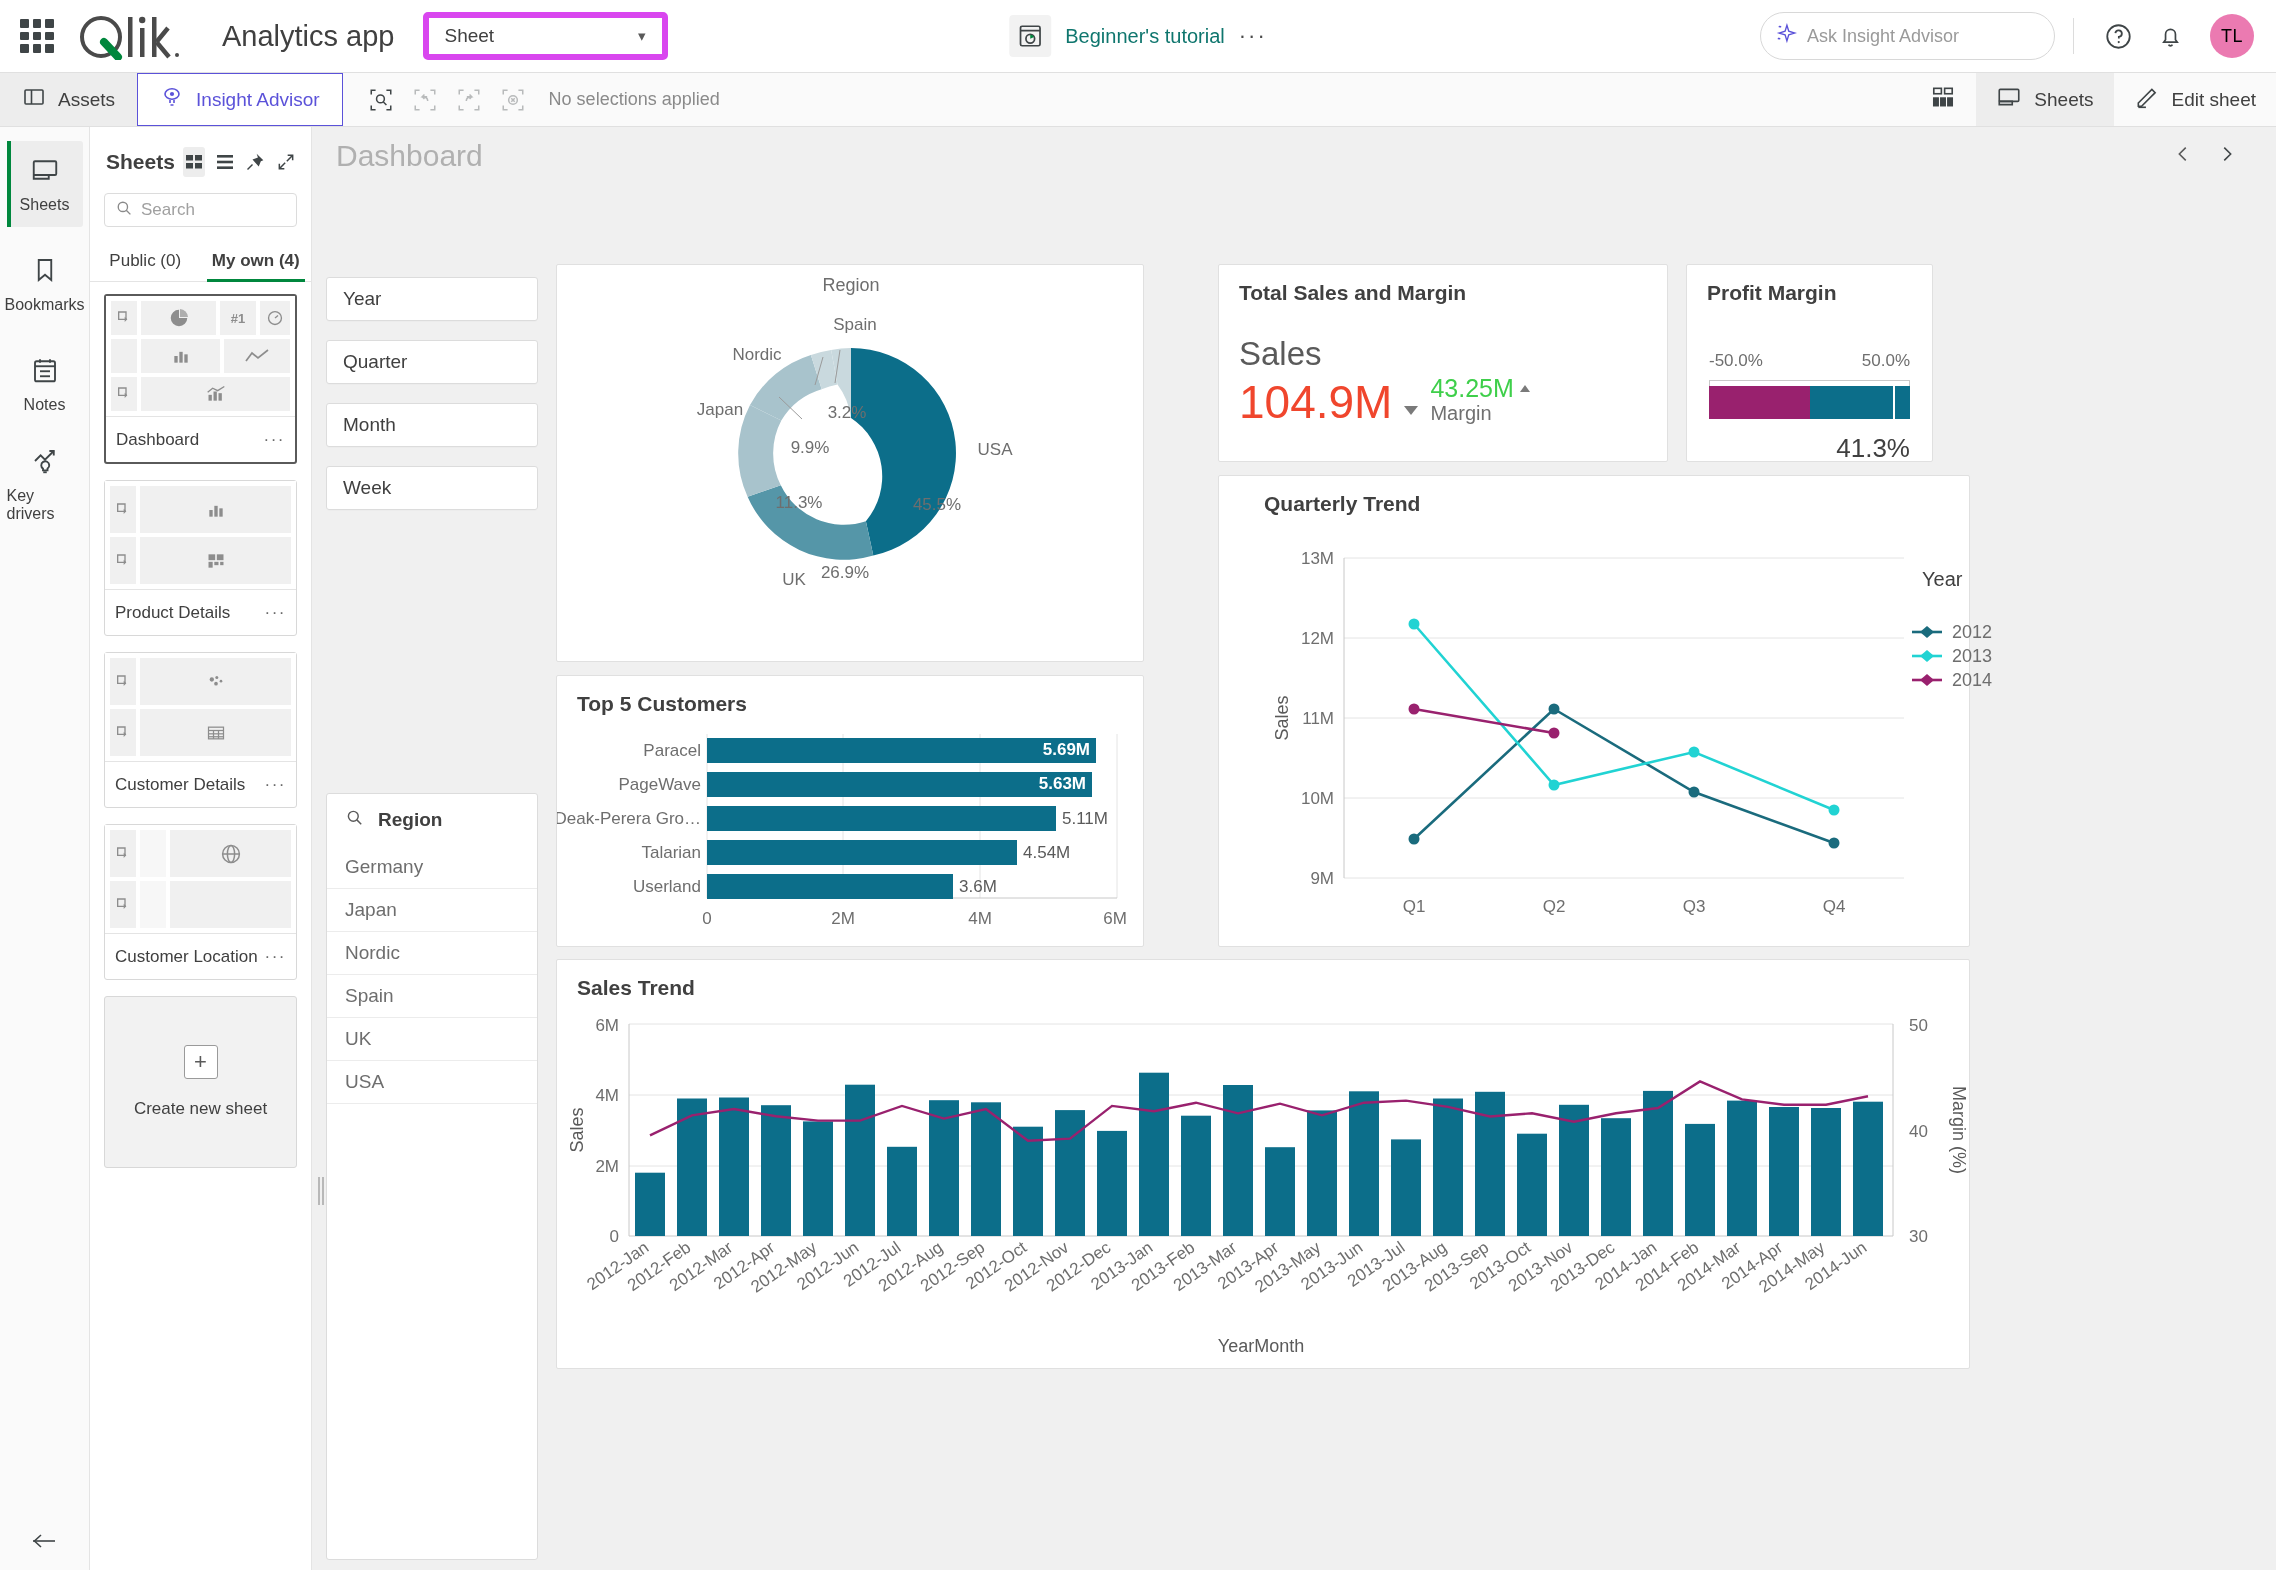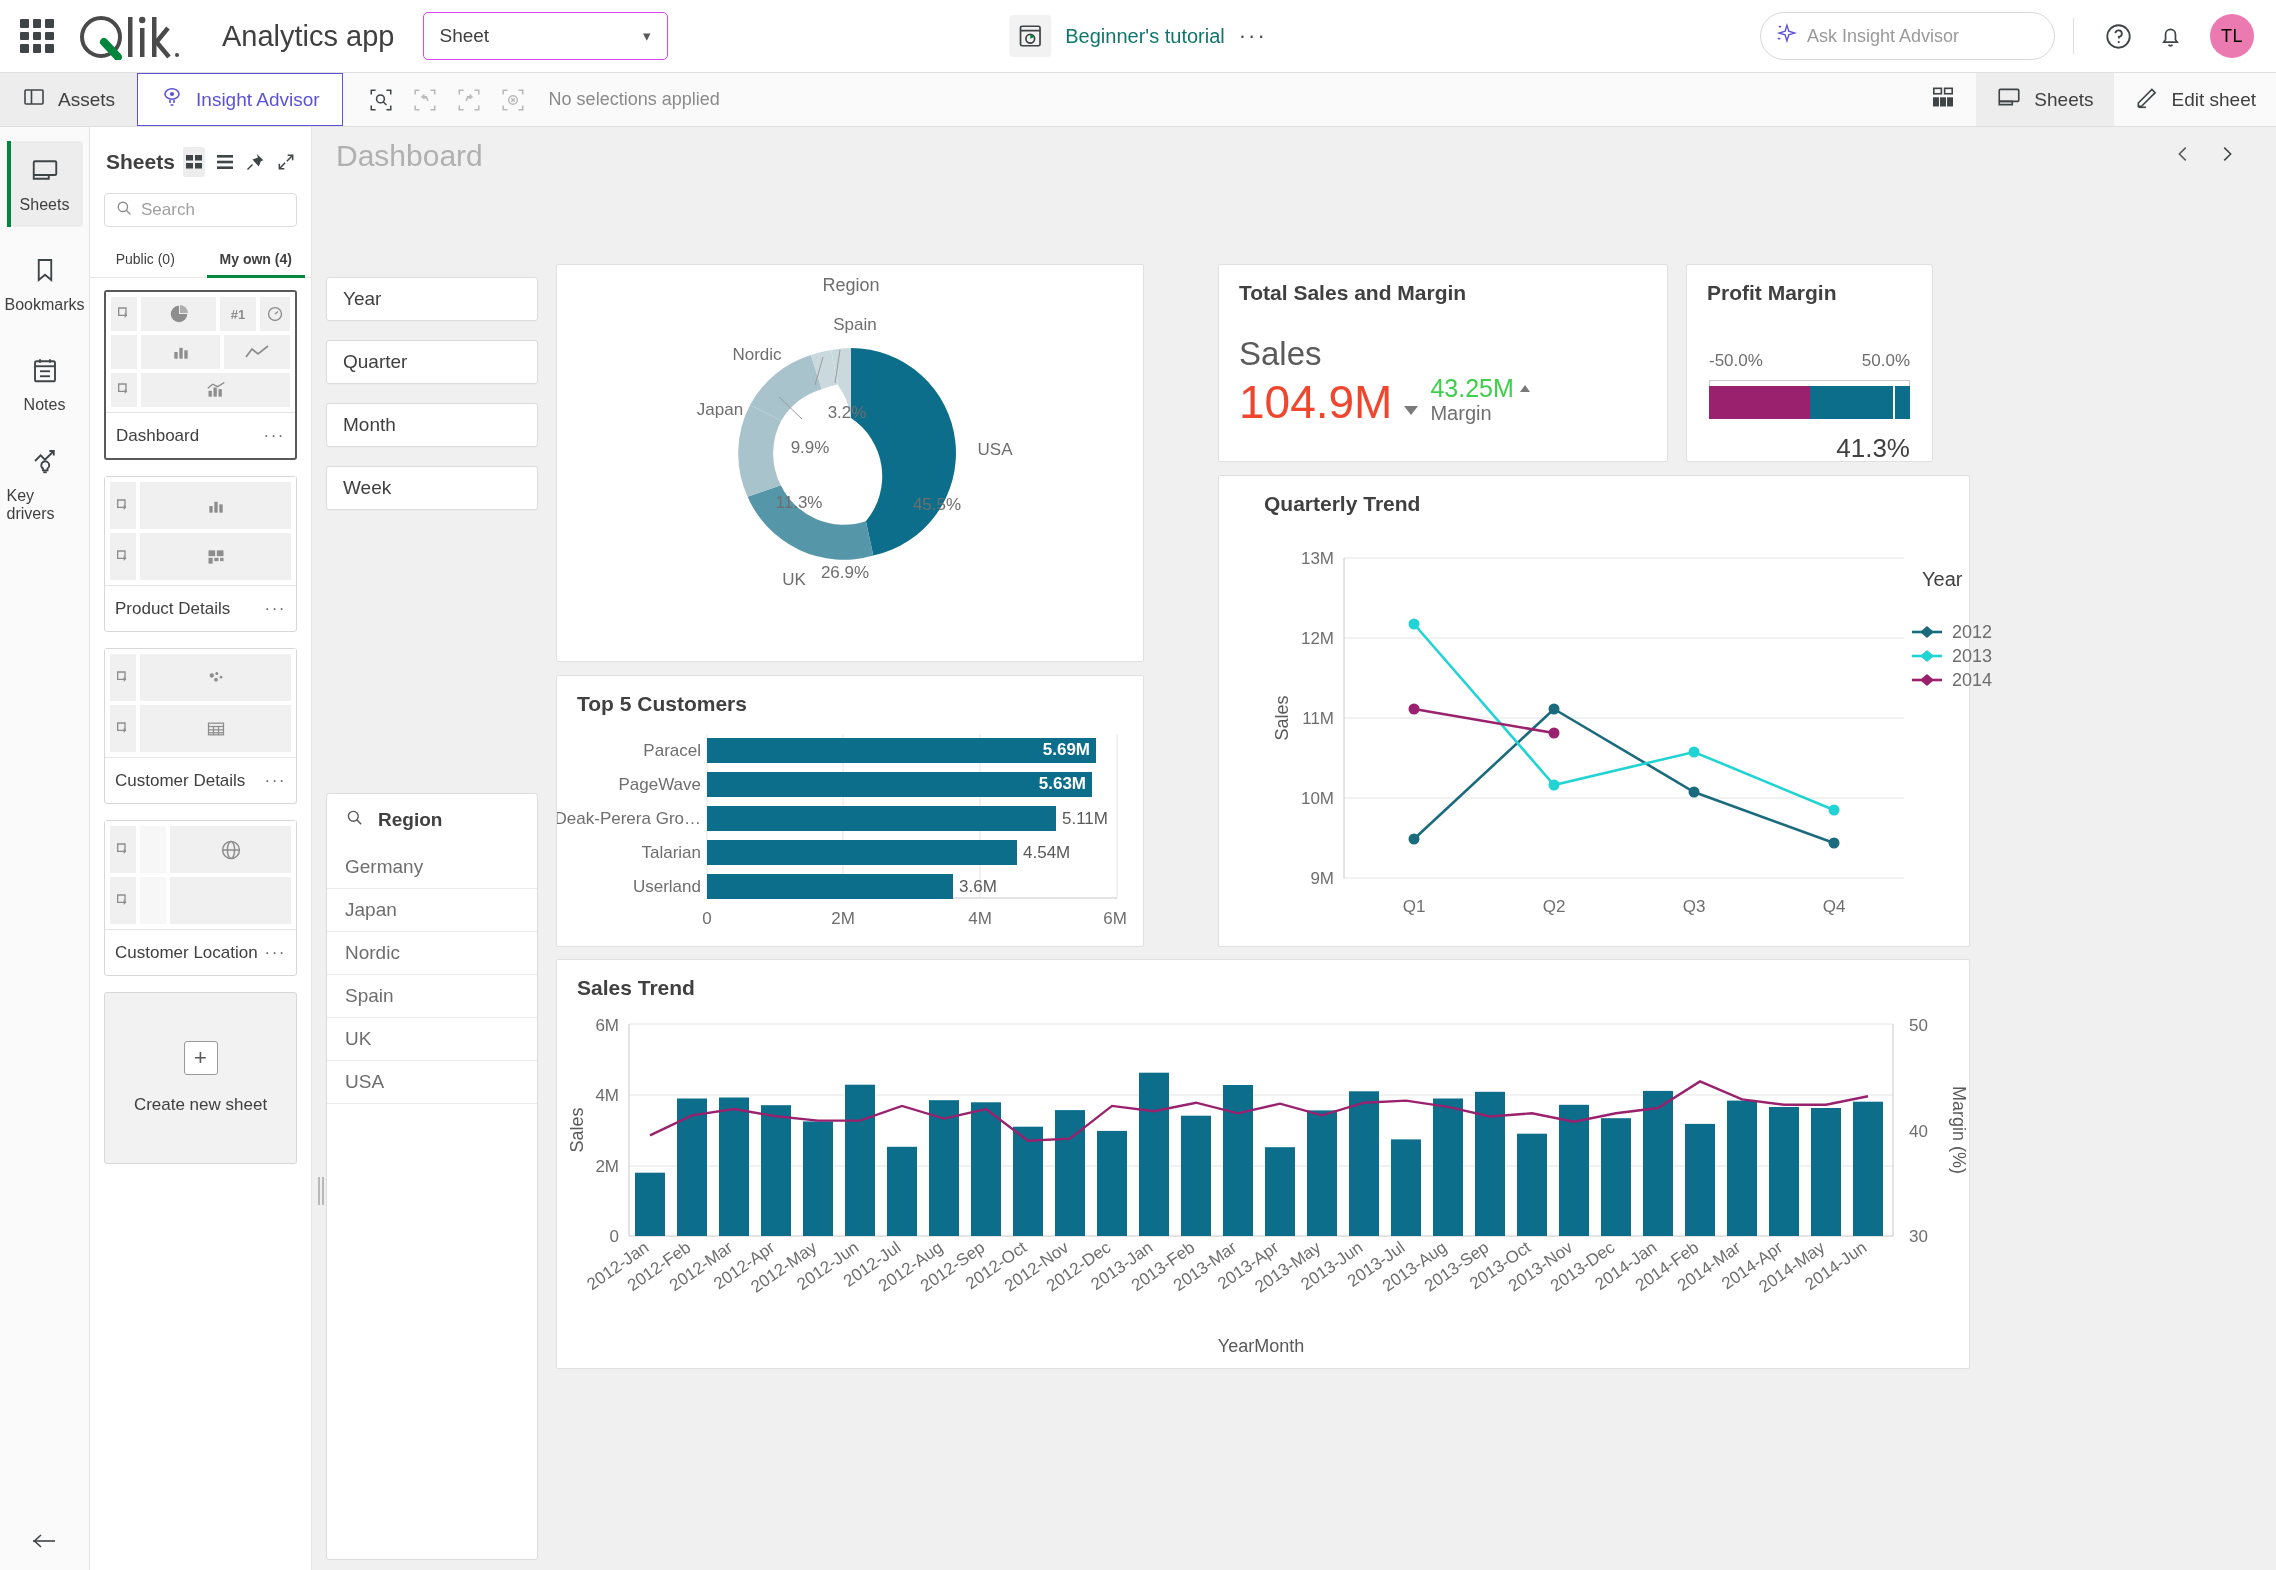--- a/index.html
+++ b/index.html
@@ -19,21 +19,21 @@
     position:relative;
   }
   .waffle { width:34px; height:34px; margin-left:20px; display:grid;
             grid-template-columns:repeat(3,1fr); grid-template-rows:repeat(3,1fr);
             gap:4px; cursor:pointer; }
   .waffle i { background:#3f4547; border-radius:1px; display:block; }
   .qlik-logo { margin-left:24px; display:flex; align-items:flex-end; height:48px; }
   .qlik-logo svg { display:block; }
   .app-title { margin-left:20px; font-size:29px; color:#404040; font-weight:400; }
   .sheet-select {
-    margin-left:28px; width:245px; height:48px; border:1px solid #d946ef;
+    margin-left:28px; width:245px; height:48px; border:6px solid #d946ef;
     border-radius:5px; display:flex; align-items:center; justify-content:space-between;
     padding:0 16px; font-size:19px; color:#404040; cursor:pointer; background:#fff;
   }
   .chev { font-size:15px; color:#5a5a5a; }
   .center-title {
     position:absolute; left:50%; transform:translateX(-50%);
     display:flex; align-items:center; gap:14px;
   }
   .ct-icon {
     width:42px; height:42px; background:#f2f2f2; border-radius:4px;
@@ -104,21 +104,21 @@
   .sp-title { font-size:21px; font-weight:bold; color:#404040; flex:1; }
   .sp-vbtn { width:32px; height:30px; display:flex; align-items:center; justify-content:center;
              cursor:pointer; border-radius:3px; }
   .sp-vbtn.active { background:#ededed; }
   .sp-search { margin:8px 14px 0 14px; height:34px; border:1px solid #dcdcdc; border-radius:4px;
                display:flex; align-items:center; gap:8px; padding:0 10px; }
   .sp-search input { border:none; outline:none; font-size:17px; color:#404040; width:100%;
                      font-family:"Liberation Sans",sans-serif; background:transparent; }
   .sp-search input::placeholder { color:#a0a0a0; }
   .sp-tabs { display:flex; margin-top:14px; border-bottom:1px solid #e4e4e4; }
-  .sp-tab { flex:1; text-align:center; padding:10px 0 10px; font-size:14px; color:#404040;
+  .sp-tab { flex:1; text-align:center; padding:10px 0 10px; font-size:17px; color:#404040;
             cursor:pointer; position:relative; }
   .sp-tab.active { font-weight:bold; }
   .sp-tab.active:after { content:""; position:absolute; left:6px; right:6px; bottom:-1px;
                          height:3px; background:#00873d; }
   .sp-list { flex:1; overflow:hidden; padding:12px 14px 0 14px; }
   .sheet-card { border:1px solid #d8d8d8; border-radius:3px; margin-bottom:16px; background:#fff; }
   .sheet-card.sel { border:2px solid #5a5a5a; }
   .sc-thumb { height:120px; background:#fff; padding:5px; display:flex; flex-direction:column; gap:4px; }
   .sc-row { display:flex; gap:4px; flex:1; }
   .sc-box { background:#f0f0f0; display:flex; align-items:center; justify-content:center; }

